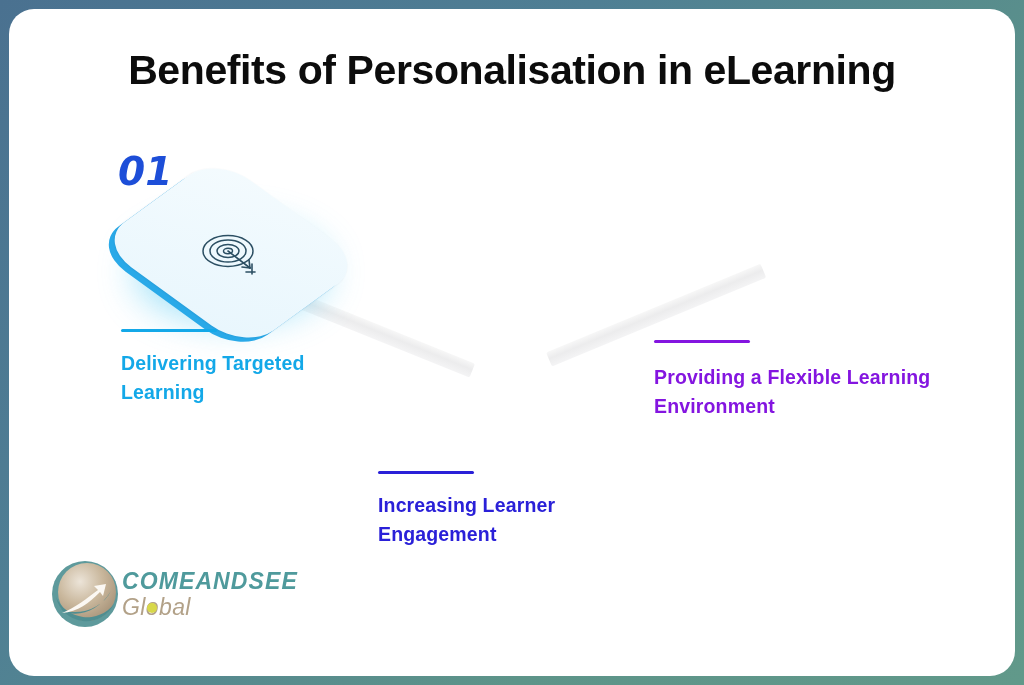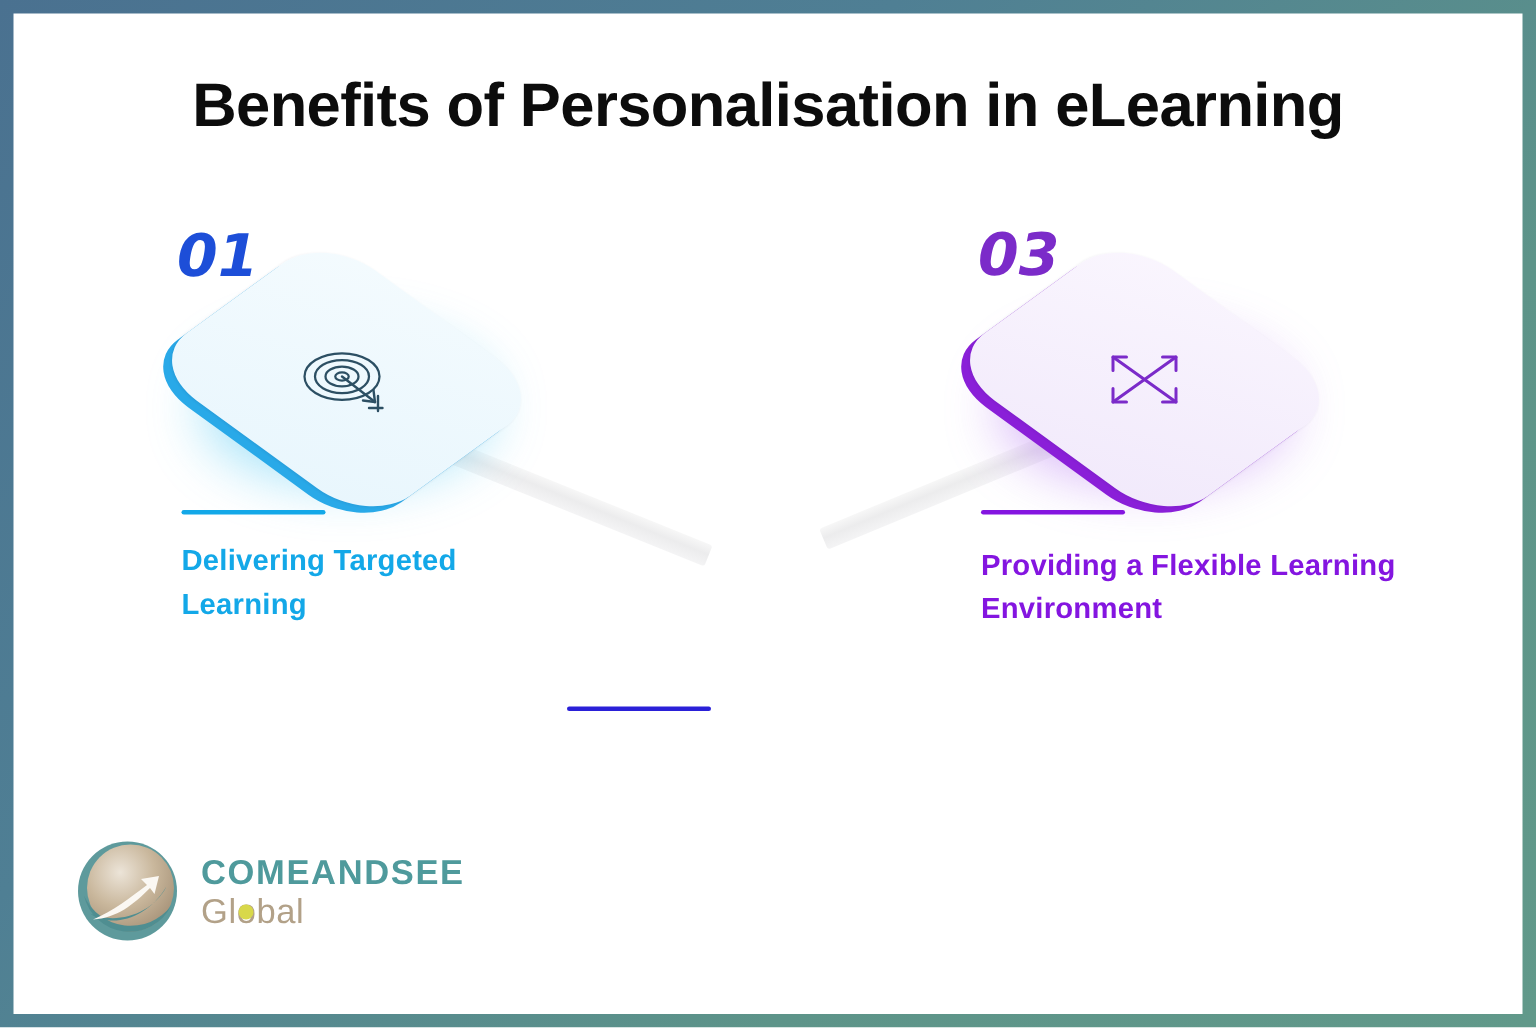--- a/index.html
+++ b/index.html
@@ -21,20 +21,21 @@
     padding: 9px;
     overflow: hidden;
   }
 
   .canvas {
     position: relative;
     width: 100%;
     height: 100%;
     background: #ffffff;
     overflow: hidden;
+    border-radius: 25px;
   }
 
   
   .title {
     position: absolute;
     left: 0;
     top: 38px;
     width: 100%;
     text-align: center;
     font-size: 41px;
@@ -147,21 +148,21 @@
 
   
   .logo {
     position: absolute;
     left: 39px;
     top: 548px;
     display: flex;
     align-items: center;
   }
   .logo-mark { width: 74px; height: 74px; display: block; }
-  .logo-text { margin-left: 12px; line-height: 1; }
+  .logo-text { line-height: 1; font-style: italic; }
   .logo-top {
     font-size: 23px;
     font-weight: bold;
     letter-spacing: 1.1px;
     color: #4f9a9c;
     font-family: "Liberation Sans", sans-serif;
   }
   .logo-bottom {
     font-size: 23px;
     letter-spacing: 0.4px;
@@ -211,50 +212,31 @@
             <line x1="58" y1="46" x2="50" y2="45"></line>
             <line x1="58" y1="46" x2="57" y2="38"></line>
             <line x1="54" y1="50" x2="63" y2="50"></line>
             <line x1="60" y1="42" x2="60" y2="52"></line>
           </g>
         </svg>
       </div>
       <div class="num" style="left:-22px; top:-13px; color:#1d4ed8;">01</div>
     </div>
 
-    <div class="caption" style="left:112px; top:331px; width:270px;">
+    <div class="caption" style="left:112px; top:320px; width:270px;">
       <div class="rule" style="background:#13a8e8;"></div>
       <div class="caption-text" style="color:#13a8e8;">Delivering Targeted Learning</div>
     </div>
 
 
     <div class="caption" style="left:369px; top:462px; width:280px;">
       <div class="rule" style="background:#2a20d8;"></div>
-    </div>
-
-    <div class="node" style="left:663px; top:153px; width:182px; height:182px;">
-      <div class="glow" style="background:#b06ef0;"></div>
-      <div class="card-wrap">
-        <div class="card-edge" style="background:#8a1fd8;"></div>
-        <div class="card-face" style="background:linear-gradient(150deg,#faf6fe,#f1e9fb);"></div>
-      </div>
-      <div class="icon-holder">
-        <svg width="60" height="48" viewBox="0 0 60 48">
-          <g fill="none" stroke="#7b2bc9" stroke-width="2" stroke-linecap="round" stroke-linejoin="round">
-            <line x1="9" y1="9" x2="51" y2="39"></line>
-            <polyline points="9,18 9,9 18,9"></polyline>
-            <polyline points="42,39 51,39 51,30"></polyline>
-            <line x1="51" y1="9" x2="9" y2="39"></line>
-            <polyline points="42,9 51,9 51,18"></polyline>
-            <polyline points="9,30 9,39 18,39"></polyline>
-          </g>
-        </svg>
-      </div>
-      <div class="num" style="left:-20px; top:-14px; color:#7b2bc9;">03</div>
-    </div>
+      <div class="caption-text" style="color:#2a20d8;">Increasing Learner Engagement</div>
+    </div>
+
 
     <div class="caption" style="left:645px; top:331px; width:300px;">
       <div class="rule" style="background:#8415e0;"></div>
       <div class="caption-text" style="color:#8415e0;margin-top:20px;">Providing a Flexible Learning Environment</div>
     </div>
 
     <div class="logo">
       <svg class="logo-mark" viewBox="0 0 74 74">
         <defs>
           <radialGradient id="sphereGrad" cx="38%" cy="32%" r="72%">

